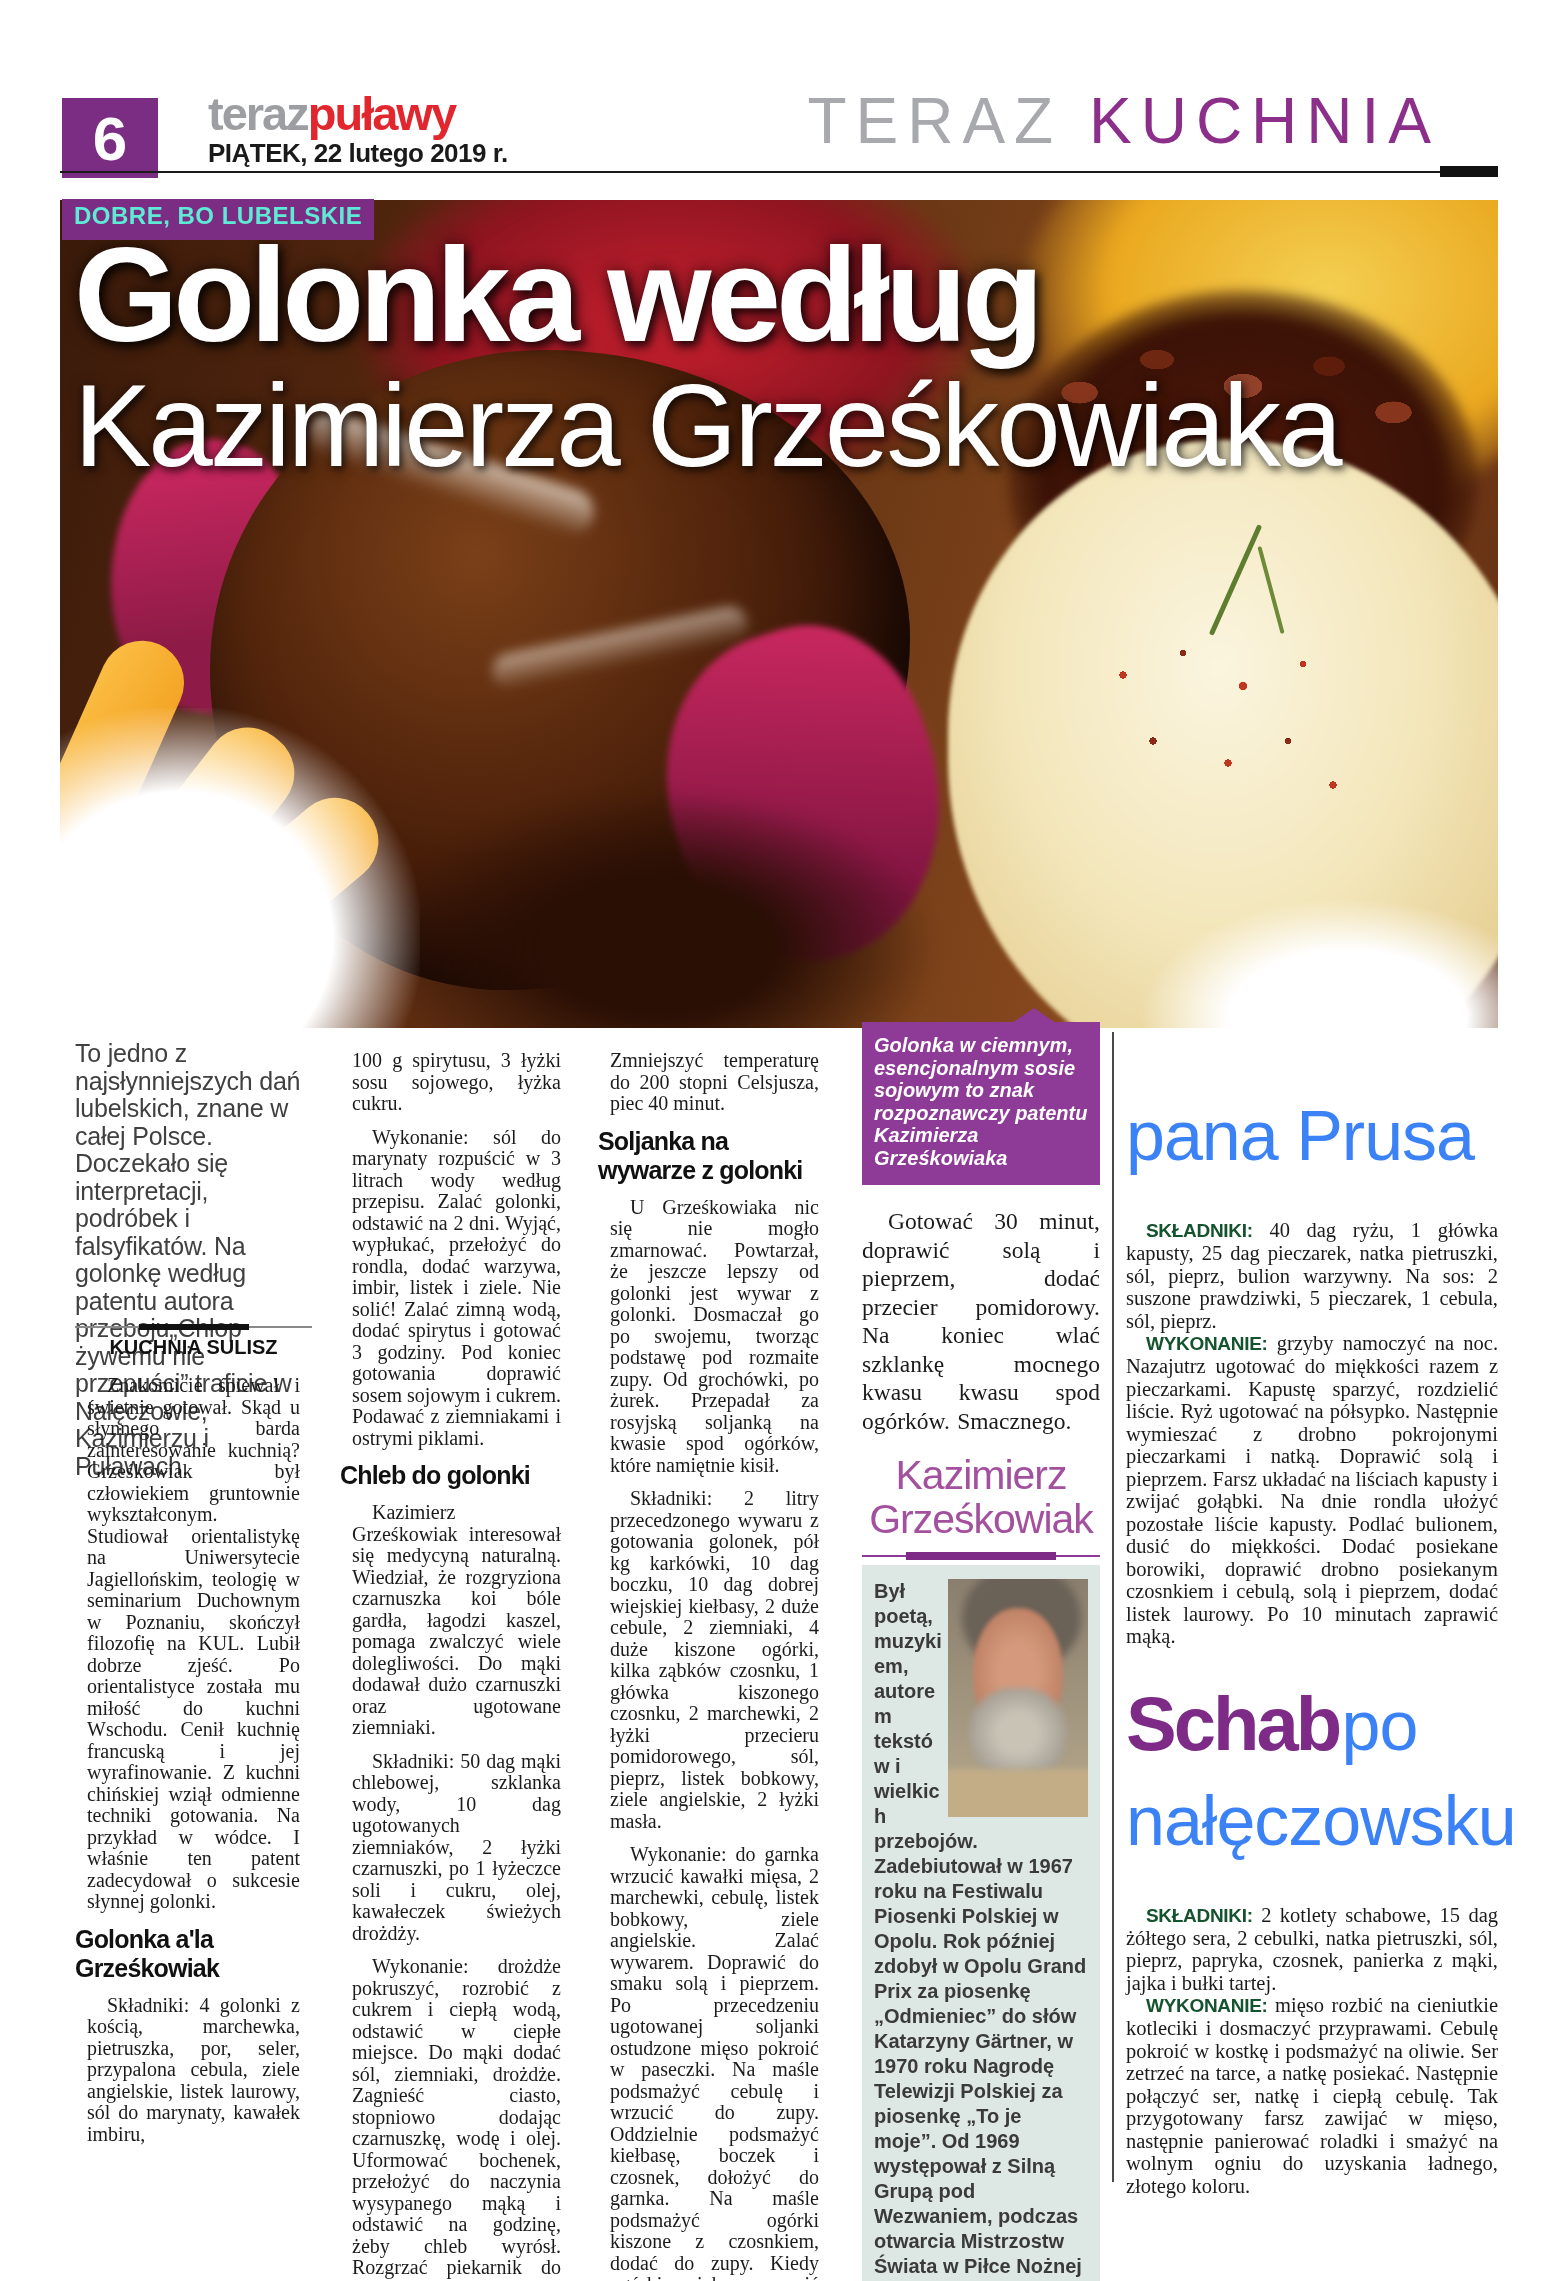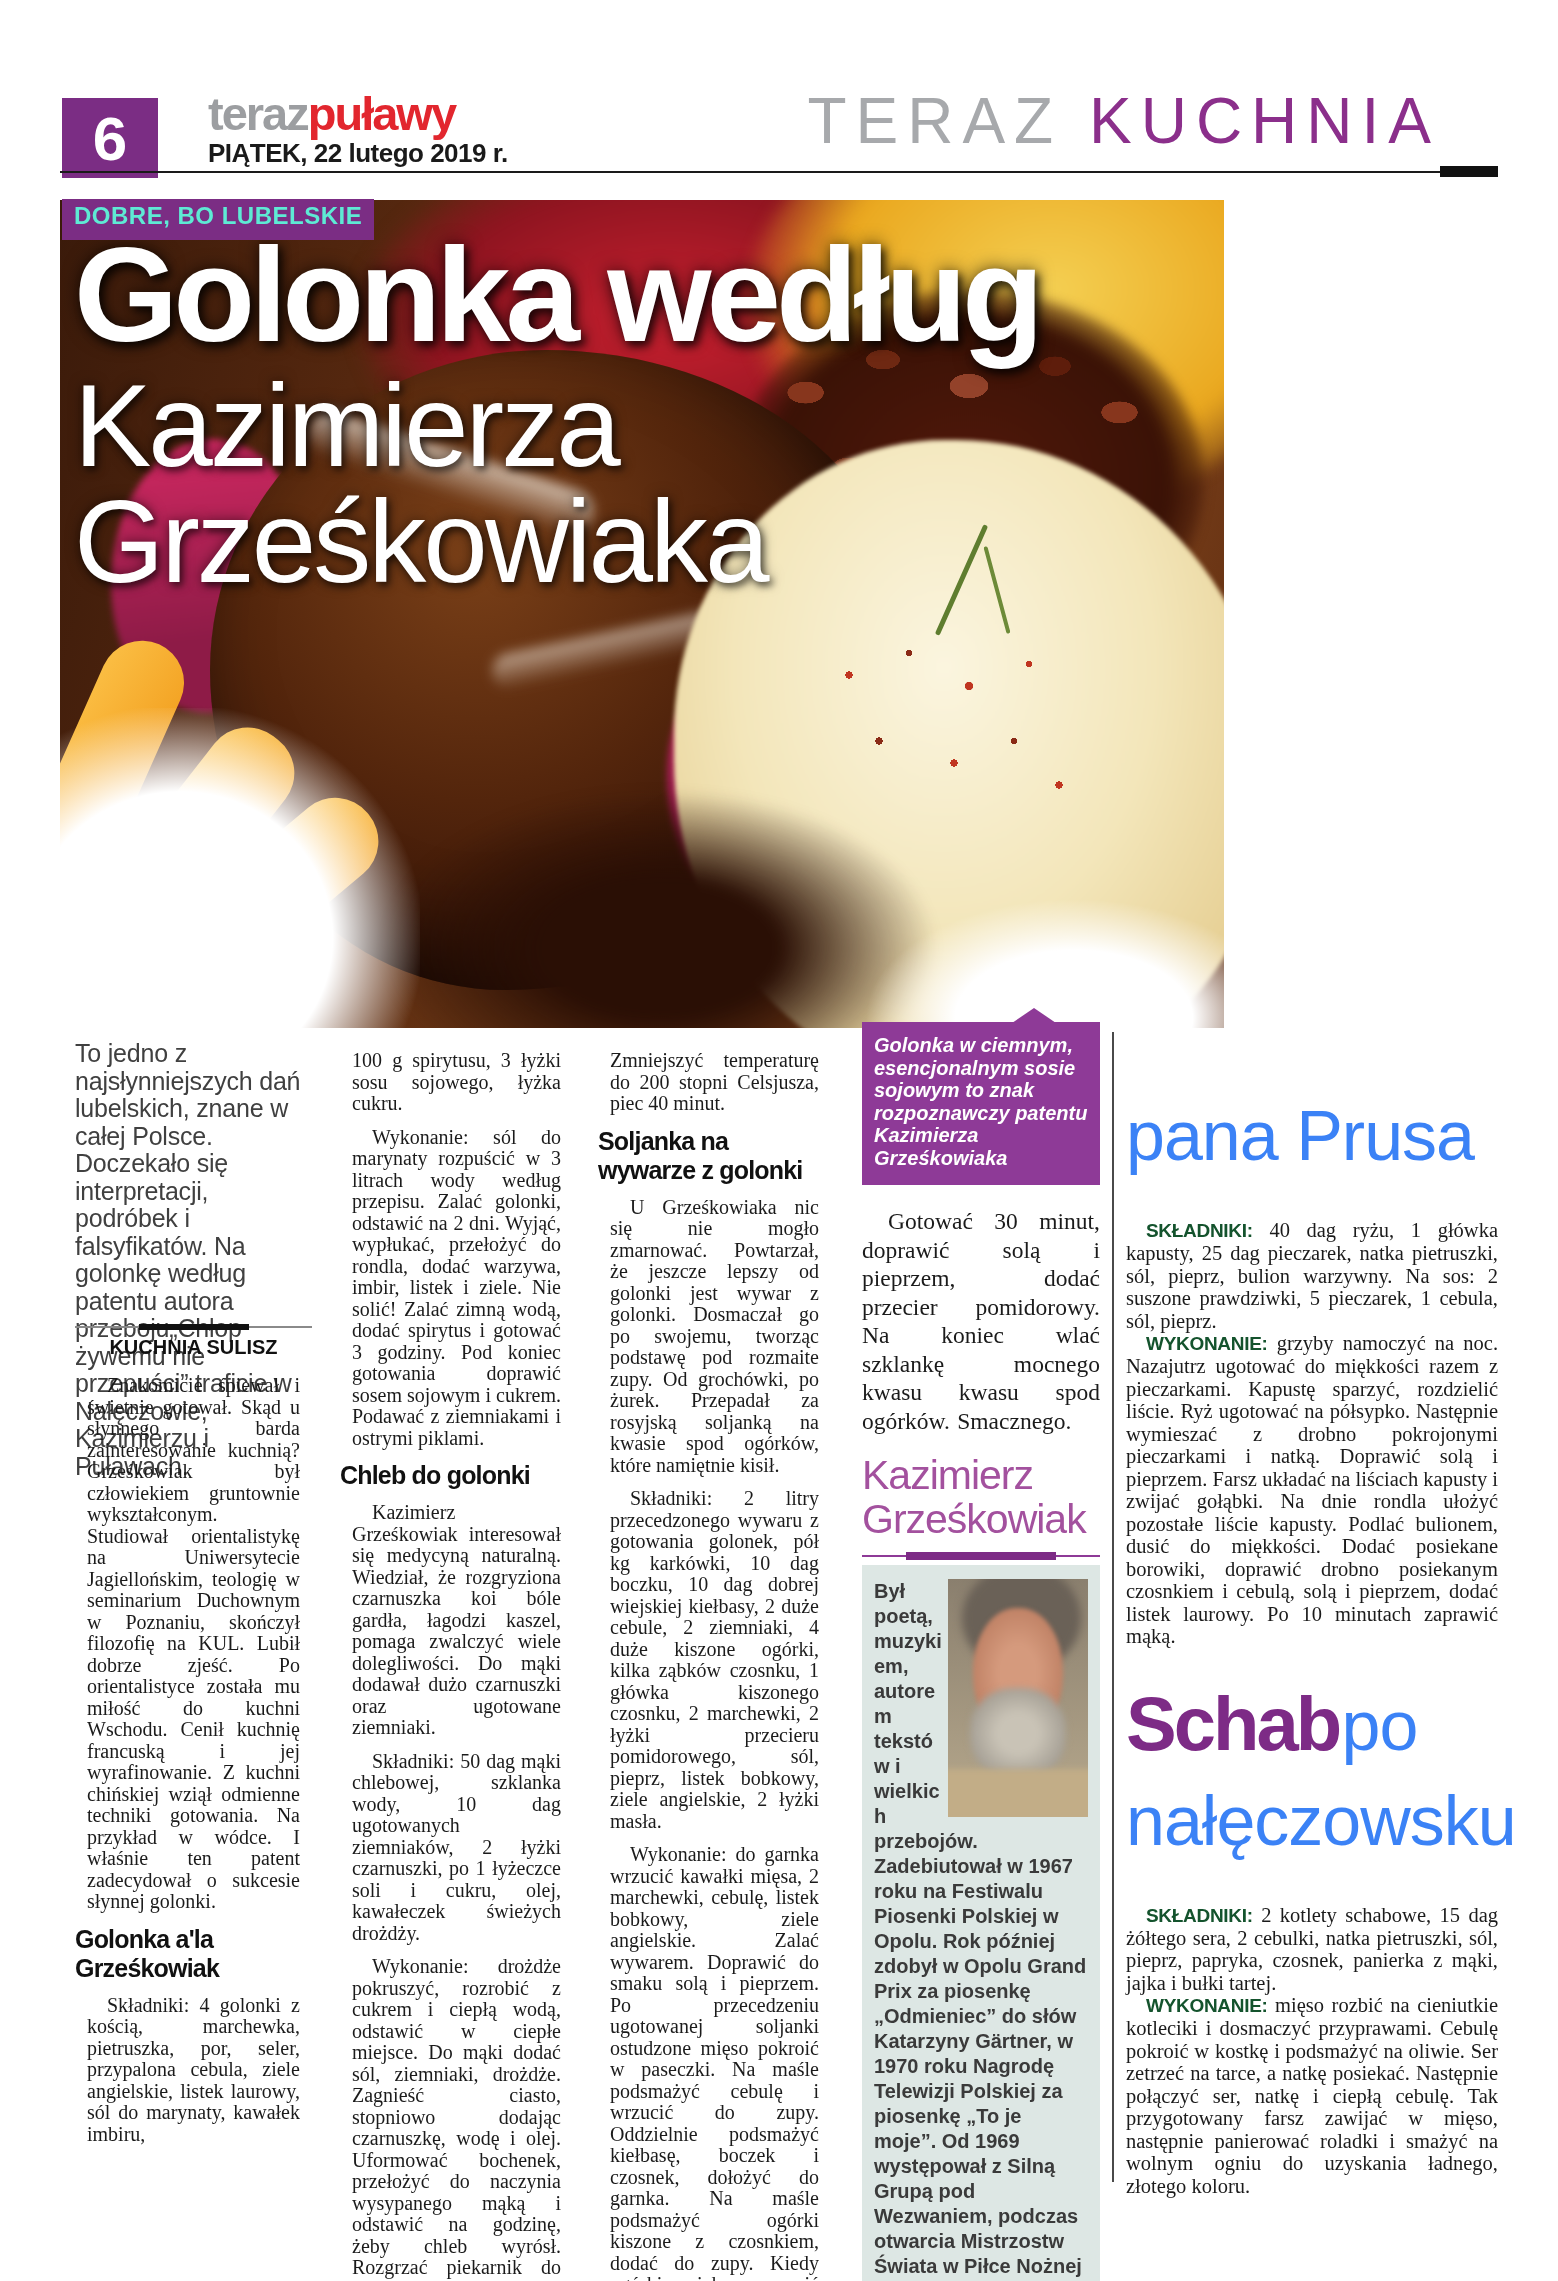--- a/index.html
+++ b/index.html
@@ -17,21 +17,21 @@
   .section{position:absolute;right:118px;top:84px;font-family:"Liberation Sans",sans-serif;
            font-weight:200;font-size:64px;letter-spacing:9px;}
   .section .sec1{color:#a7a9ac;}
   .section .sec2{color:#8b2f8b;}
   .header-rule{position:absolute;left:60px;top:171px;width:1438px;height:2px;background:#1a1a1a;}
   .header-rule-end{position:absolute;left:1440px;top:166px;width:58px;height:11px;background:#111;}
   
   .tag{position:absolute;left:62px;top:199px;z-index:6;background:#7b2d84;color:#5eead4;
        font:bold 24px "Liberation Sans",sans-serif;letter-spacing:0.5px;padding:3px 12px 10px;}
   
-  .photo{position:absolute;left:60px;top:200px;width:1164px;height:828px;overflow:hidden;
+  .photo{position:absolute;left:60px;top:200px;width:1438px;height:828px;overflow:hidden;
          background:linear-gradient(105deg,#3a1a0a 0%,#5a2a10 30%,#6e3a16 55%,#8a4a1e 75%,#5a2a10 100%);}
   .ph{position:absolute;}
   .s-topred{left:300px;top:-60px;width:620px;height:360px;border-radius:50%;
             background:radial-gradient(ellipse at 50% 50%,#c8202f 0%,#8e1420 55%,rgba(90,20,16,0) 75%);filter:blur(10px);}
   .s-topyellow{right:-80px;top:-100px;width:560px;height:420px;border-radius:50%;
             background:radial-gradient(ellipse at 55% 45%,#f4cf52 0%,#eaa81f 50%,rgba(214,150,30,0) 72%);filter:blur(8px);}
   .s-beansbg{right:20px;top:90px;width:470px;height:380px;border-radius:50%;
             background:radial-gradient(ellipse,#51180a 0%,#3a1206 60%,rgba(42,12,4,0) 78%);filter:blur(6px);}
   .s-beans{right:40px;top:120px;width:430px;height:330px;
     background-image:
@@ -102,21 +102,21 @@
   .byline-text{text-align:center;margin:8px 0 16px;font:bold 20px "Liberation Sans",sans-serif;color:#111;}
   .bodytext{margin:12px;font-size:20px;line-height:21.5px;text-align:justify;text-indent:20px;color:#1b1b1b;}
   .noindent{text-indent:0;}
   .subhead{margin:9px 0 5px;font:bold 25px "Liberation Sans",sans-serif;letter-spacing:-0.8px;color:#111;}
   
   .caption-box{position:relative;box-sizing:border-box;width:238px;min-height:118px;background:#8e3a97;
                color:#fff;padding:12px 12px 16px;font:bold italic 20px/22.5px "Liberation Sans",sans-serif;font-style:italic;}
   .caption-pointer{position:absolute;left:150px;top:-14px;width:0;height:0;
                border-left:22px solid transparent;border-right:22px solid transparent;border-bottom:15px solid #8e3a97;}
   .col4-para{margin:22px 0 0;font-size:23.5px;line-height:28.5px;text-align:justify;text-indent:26px;word-spacing:1.5px;}
-  .profile-name{margin-top:18px;text-align:left;color:#a3519e;
+  .profile-name{margin-top:18px;text-align:center;color:#a3519e;
                font:41px/44px "Liberation Sans",sans-serif;letter-spacing:-1px;}
   .profile-divider{position:relative;margin-top:10px;height:10px;}
   .pd-thin{position:absolute;left:0;top:4px;width:100%;height:2px;background:#8e3a97;}
   .pd-thick{position:absolute;left:50%;top:1px;transform:translateX(-50%);width:150px;height:8px;background:#7d2b86;}
   .bio-box{box-sizing:border-box;margin-top:4px;width:238px;min-height:520px;background:#dde7e4;padding:14px 12px;}
   .bio-photo{position:relative;float:right;width:140px;height:238px;margin:0 0 8px 6px;overflow:hidden;
              background:linear-gradient(#8a7f6e,#b7a98d);}
   .bp{position:absolute;}
   .bp-hair{left:10%;top:-6%;width:85%;height:45%;border-radius:50%;background:#6a6157;filter:blur(4px);}
   .bp-face{left:18%;top:12%;width:64%;height:55%;border-radius:48%;

